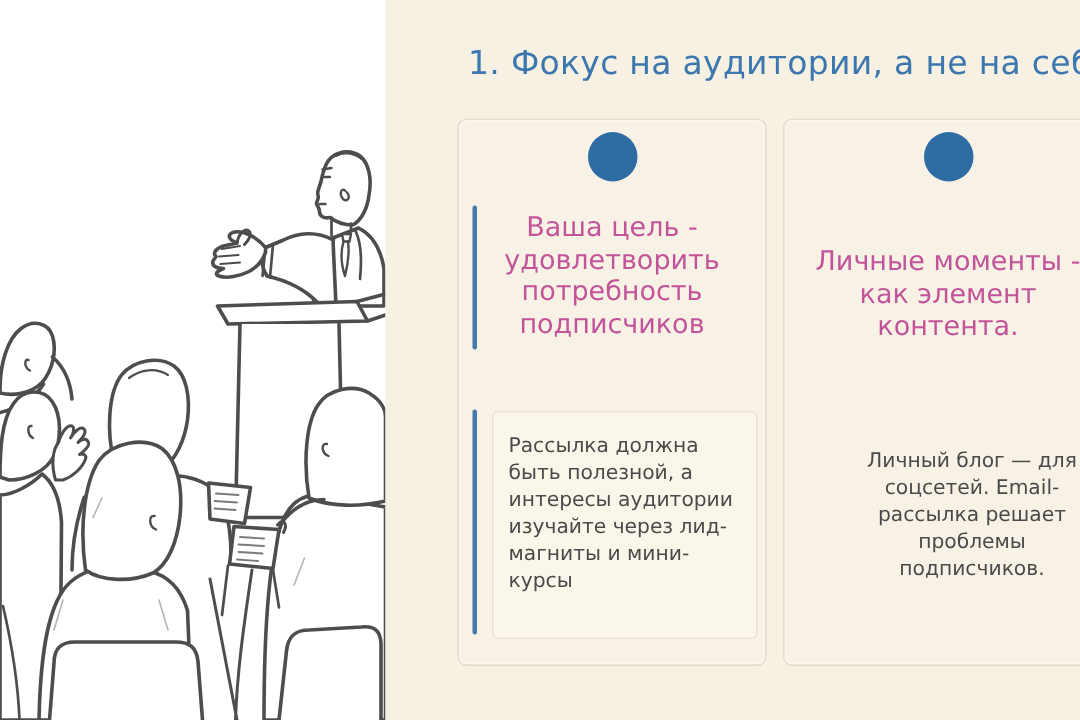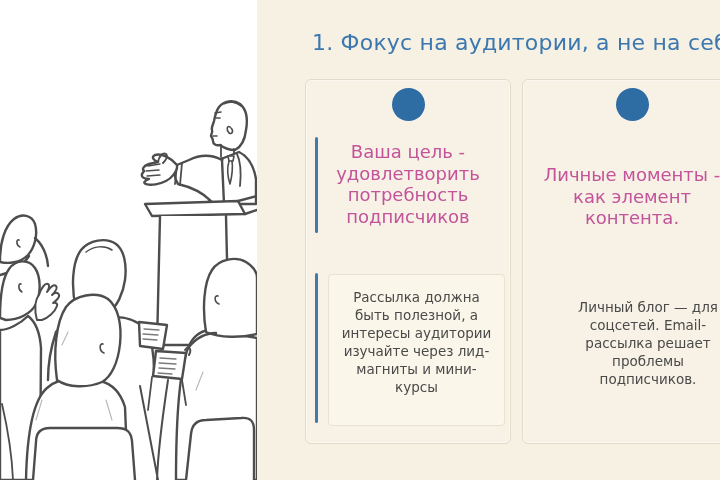--- a/index.html
+++ b/index.html
@@ -53,21 +53,21 @@
     margin:0; text-align:center; font-weight:normal;
     color:#c3539a; font-size:18px; line-height:21.5px;
   }
   .card-1 .card-heading { margin-top:20px; padding:0 18px; }
   .card-2 .card-heading { margin-top:43px; padding:0 10px; }
 
   .inner-box {
     position:absolute; left:22px; top:194px; width:177px; height:152px;
     box-sizing:border-box; padding:13px 10px;
     background:#faf6e9; border:1px solid #e8e2d2; border-radius:4px;
-    text-align:center; color:#4a4a4a;
+    color:#4a4a4a;
     font-size:13.5px; line-height:18px;
   }
   .plain-body {
     position:absolute; left:4px; right:4px; top:218px;
     text-align:center; color:#4a4a4a;
     font-size:13.5px; line-height:18px; padding:0 4px;margin-left:32px;
   }
 </style>
 </head>
 <body>

